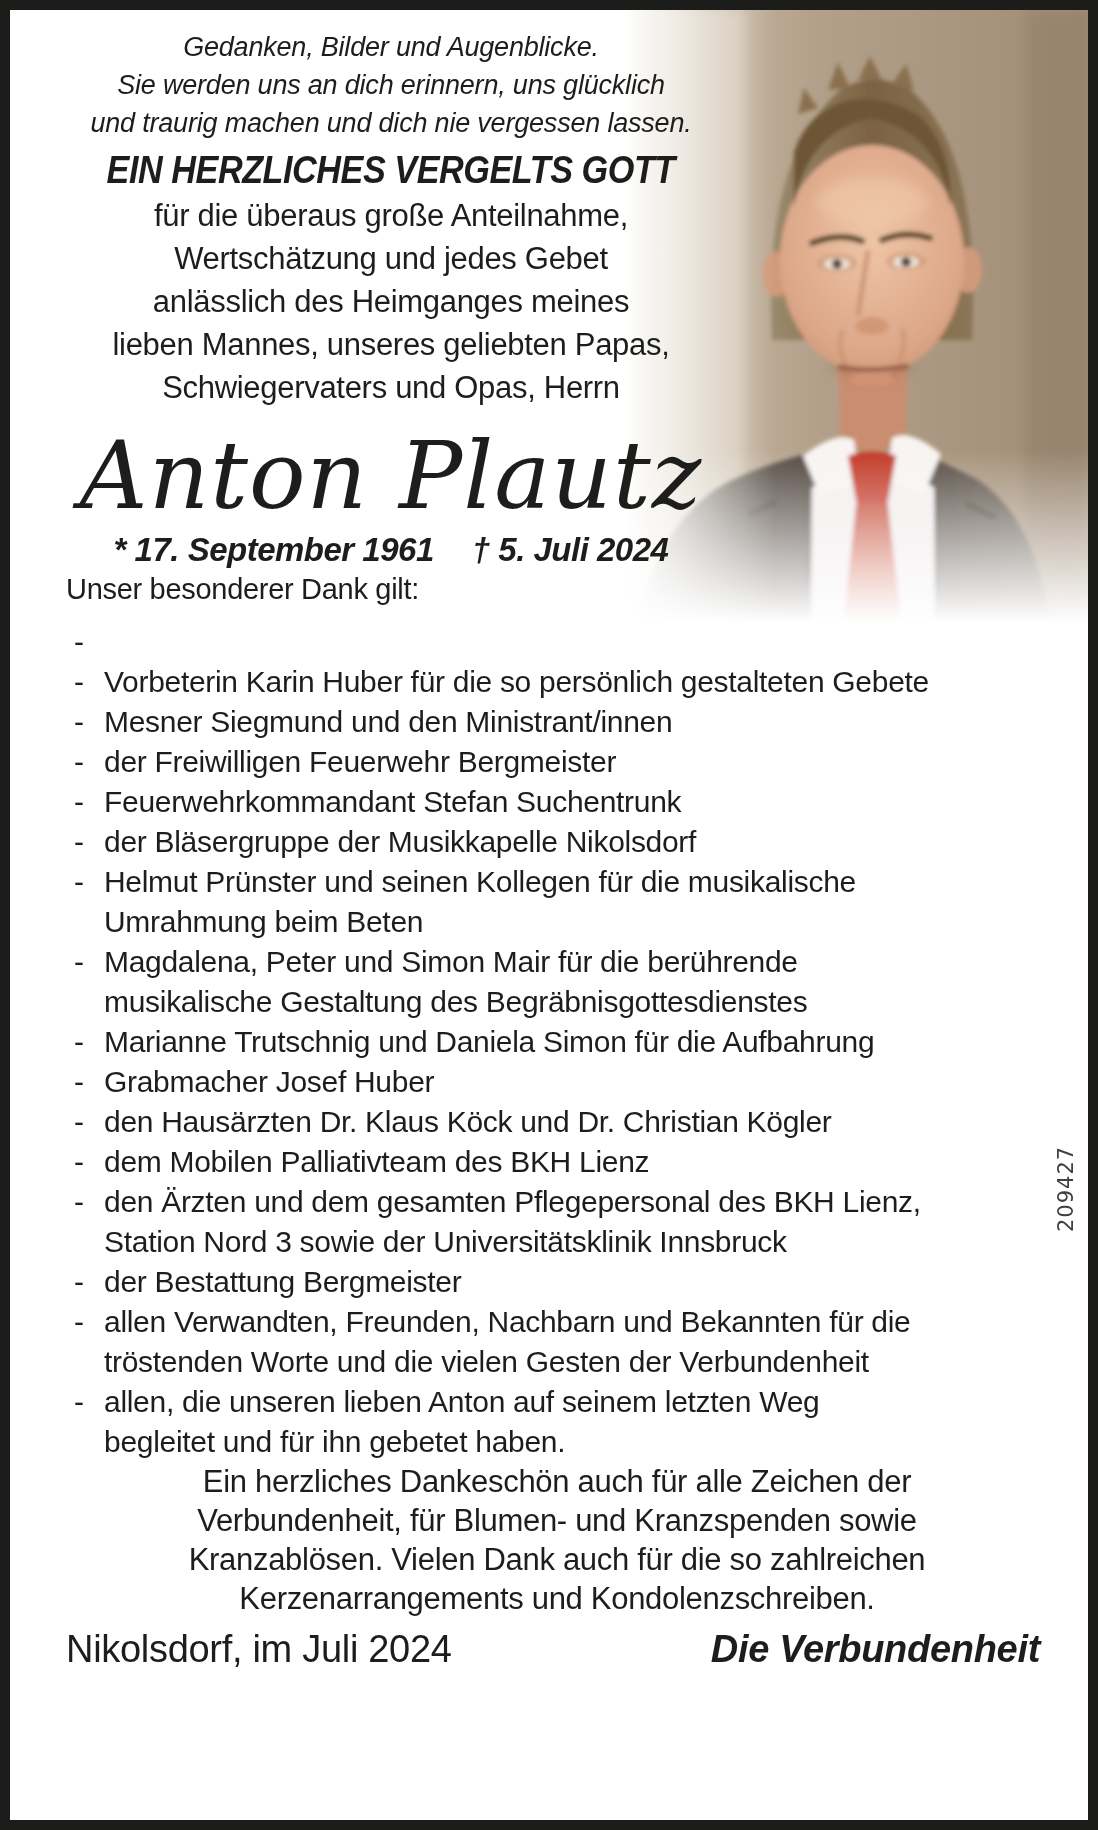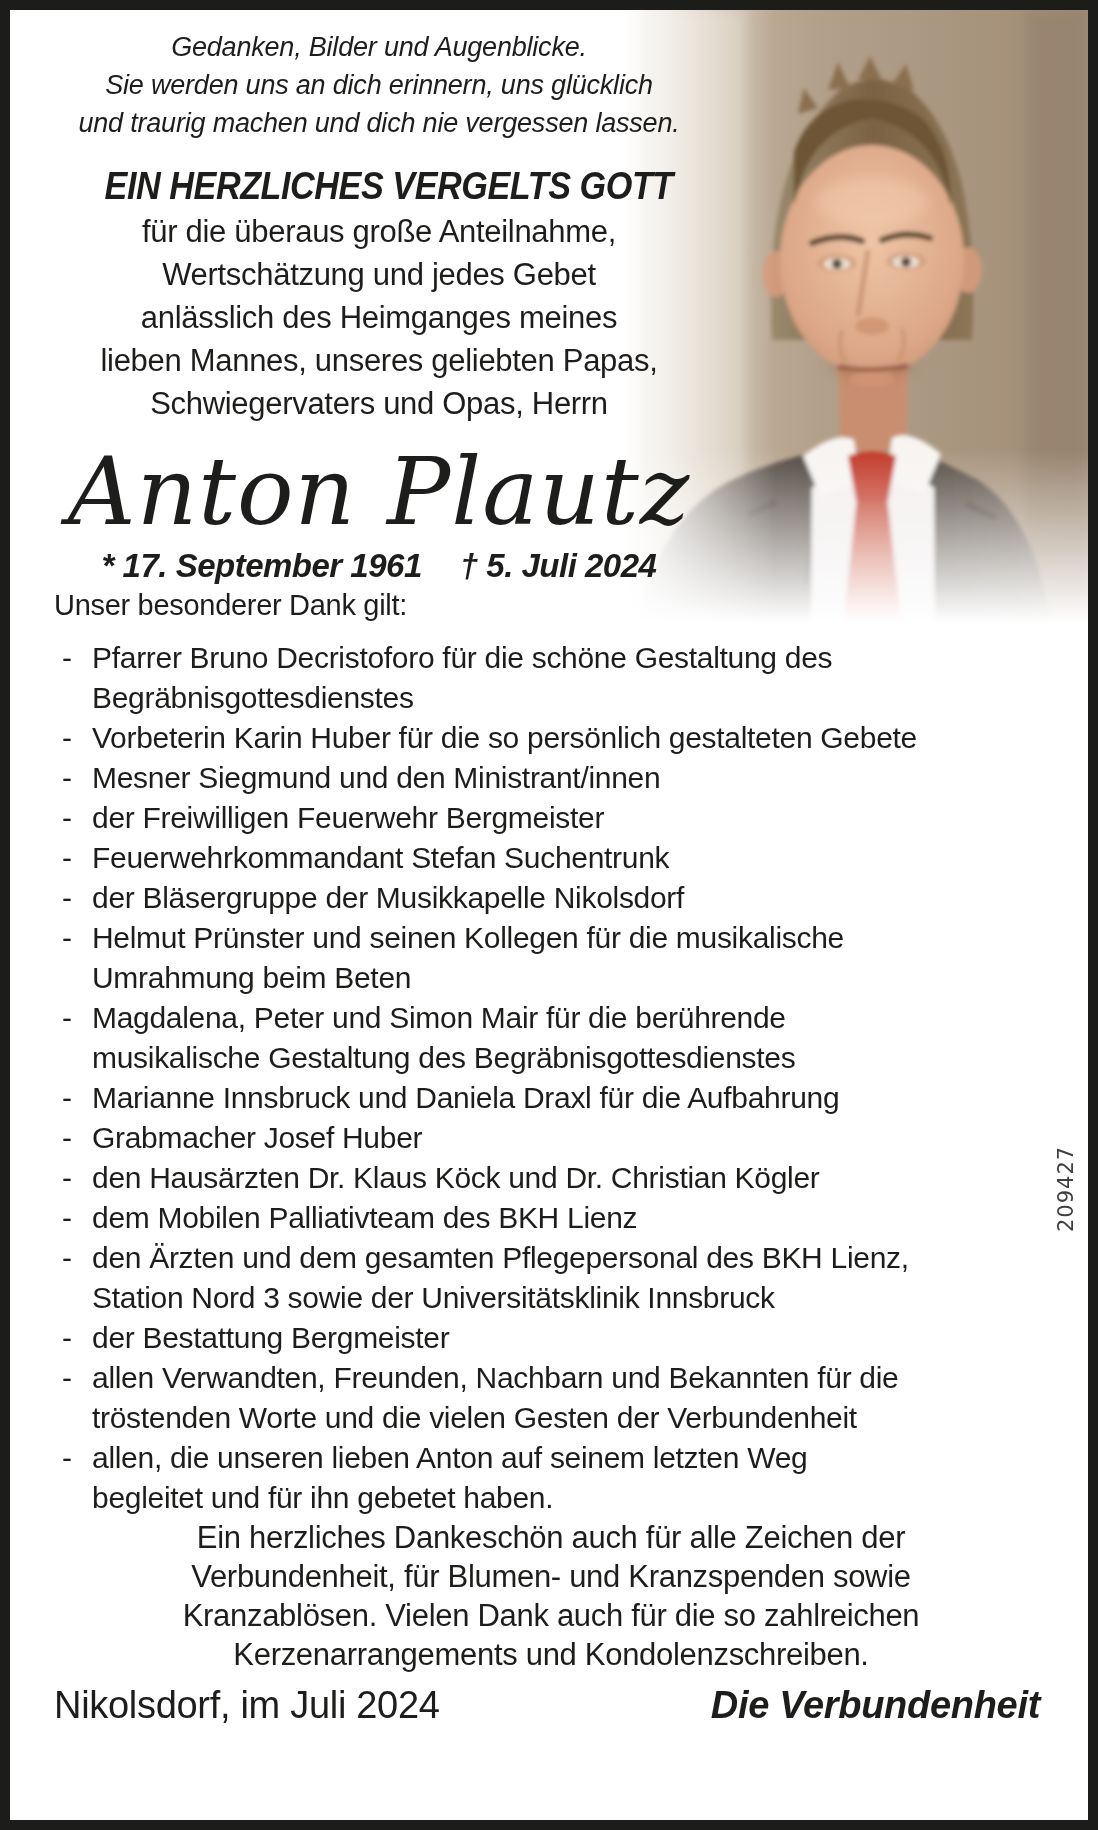--- a/index.html
+++ b/index.html
@@ -24,33 +24,33 @@
   .photo svg { display:block; width:100%; height:100%; }
   .fade { position:absolute; pointer-events:none; }
   .fade-left { left:0; top:0; bottom:0; width:175px;
     background:linear-gradient(to right, #ffffff 14%, rgba(255,255,255,0) 100%); }
   .fade-bottom { left:0; right:0; bottom:0; height:205px;
     background:linear-gradient(to top, #ffffff 16%, rgba(255,255,255,0) 100%); }
 
   
   .content {
     position:relative; z-index:2;
-    padding:18px 40px 0 44px;
+    padding:18px 40px 0 56px;
   }
   .content p, .content h1 { margin:0; }
 
   .header-col { width:650px; text-align:center; }
 
   .quote {
     font-style:italic;
     font-size:27px; line-height:38px;
     letter-spacing:-0.2px;
     white-space:pre-line;
   }
-  .headline-wrap { margin-top:20px; height:48px;text-align:right; }
+  .headline-wrap { margin-top:4px; height:48px; }
   .headline {
     display:inline-block;
     font-weight:bold; font-style:italic;
     font-size:38px; line-height:48px;
     letter-spacing:-0.5px;
     white-space:nowrap;
     transform:scaleX(0.9);
     transform-origin:center;
   }
   .intro {
@@ -240,22 +240,20 @@
         <span>† 5. Juli 2024</span>
       </div>
     </div>
 
     <p class="thanks-heading">Unser besonderer Dank gilt:</p>
 
     <ul class="thanks-list">
 
         <li class="thanks-item">
           <span class="dash">-</span>
-          <span class="item-text">Pfarrer Bruno Decristoforo für die schöne Gestaltung des
-Begräbnisgottesdienstes</span>
         </li>
 
         <li class="thanks-item">
           <span class="dash">-</span>
           <span class="item-text">Vorbeterin Karin Huber für die so persönlich gestalteten Gebete</span>
         </li>
 
         <li class="thanks-item">
           <span class="dash">-</span>
           <span class="item-text">Mesner Siegmund und den Ministrant/innen</span>
@@ -283,21 +281,21 @@
         </li>
 
         <li class="thanks-item">
           <span class="dash">-</span>
           <span class="item-text">Magdalena, Peter und Simon Mair für die berührende
 musikalische Gestaltung des Begräbnisgottesdienstes</span>
         </li>
 
         <li class="thanks-item">
           <span class="dash">-</span>
-          <span class="item-text">Marianne Innsbruck und Daniela Draxl für die Aufbahrung</span>
+          <span class="item-text">Marianne Trutschnig und Daniela Simon für die Aufbahrung</span>
         </li>
 
         <li class="thanks-item">
           <span class="dash">-</span>
           <span class="item-text">Grabmacher Josef Huber</span>
         </li>
 
         <li class="thanks-item">
           <span class="dash">-</span>
           <span class="item-text">den Hausärzten Dr. Klaus Köck und Dr. Christian Kögler</span>

